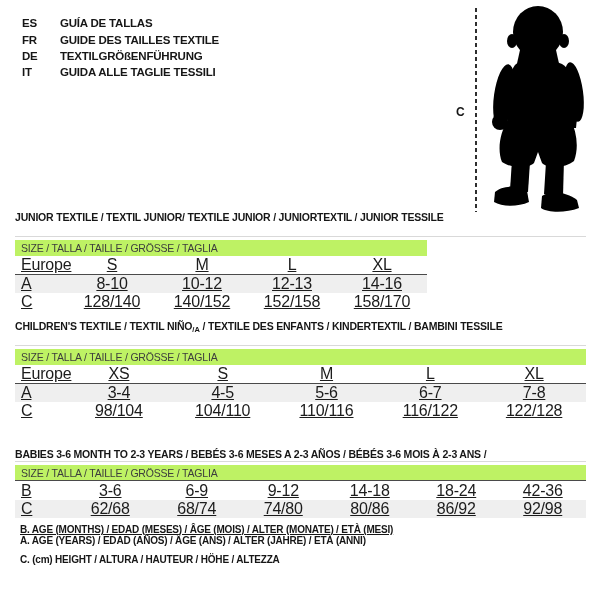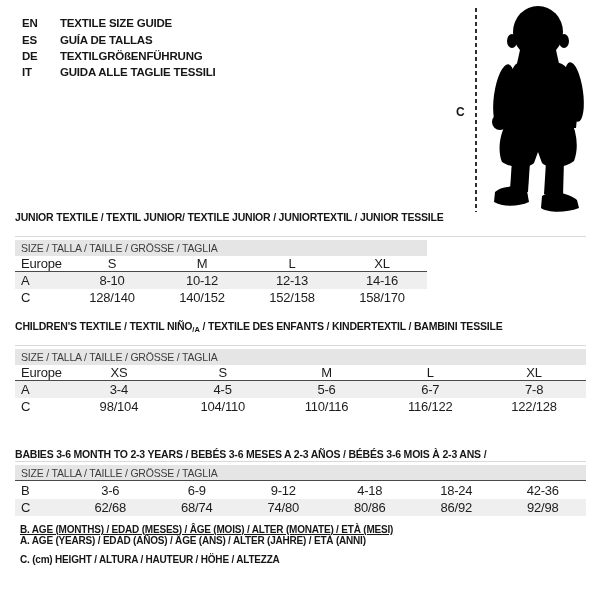--- a/index.html
+++ b/index.html
@@ -18,49 +18,49 @@
     background:repeating-linear-gradient(to bottom,#2e2e2e 0 4px,transparent 4px 7px);
   }
   .height-label{position:absolute;left:456px;top:105px;font-weight:bold;font-size:12px;}
   .baby-svg{position:absolute;left:482px;top:4px;}
   
   .sec-title{position:absolute;font-weight:bold;font-size:10.5px;line-height:17px;white-space:nowrap;}
   .block{display:block;}
   .subsc{font-size:7.5px;vertical-align:-2px;letter-spacing:0;}
   .hairline{position:absolute;left:15px;width:571px;height:1px;background:#d9d9d9;}
   .size-bar{
-    position:absolute;left:15px;height:16px;background:#e5e5e5;color:#3d3d3d;
+    position:absolute;left:15px;height:16px;background:#bef264;color:#3d3d3d;
     font-size:10.5px;line-height:16px;padding-left:6px;box-sizing:border-box;white-space:nowrap;
   }
   .size-bar.dark-under{border-bottom:1px solid #4a4a4a;}
   table.size-table{
     position:absolute;border-collapse:collapse;table-layout:fixed;
-    font-size:13px;color:#1c1c1c;
+    font-size:16px;color:#1c1c1c;text-decoration:underline;
   }
   table.size-table td{padding:0;text-align:center;vertical-align:middle;height:17px;}
   table.size-table td.lbl{text-align:left;padding-left:6px;}
   tr.head-row td{height:15px;border-bottom:1px solid #4a4a4a;}
   tr.alt td{background:#efefef;}
   col.c-lbl{width:52px;}
   
   .note{position:absolute;left:20px;font-weight:bold;font-size:10px;white-space:nowrap;}
 </style>
 </head>
 <body>
 
 <div class="canvas">
 
   <div class="langs">
     <div class="lang-row">
-      <span class="lang-code">EN</span>
-      <span class="lang-label">TEXTILE SIZE GUIDE</span>
-    </div>
-    <div class="lang-row">
       <span class="lang-code">ES</span>
       <span class="lang-label">GUÍA DE TALLAS</span>
+    </div>
+    <div class="lang-row">
+      <span class="lang-code">FR</span>
+      <span class="lang-label">GUIDE DES TAILLES TEXTILE</span>
     </div>
     <div class="lang-row">
       <span class="lang-code">DE</span>
       <span class="lang-label">TEXTILGRÖßENFÜHRUNG</span>
     </div>
     <div class="lang-row">
       <span class="lang-code">IT</span>
       <span class="lang-label">GUIDA ALLE TAGLIE TESSILI</span>
     </div>
   </div>
@@ -178,21 +178,21 @@
         <col>
         <col>
         <col>
       </colgroup>
     <tbody>
       <tr>
         <td class="lbl">B</td>
         <td>3-6</td>
         <td>6-9</td>
         <td>9-12</td>
-        <td>4-18</td>
+        <td>14-18</td>
         <td>18-24</td>
         <td>42-36</td>
       </tr>
       <tr class="alt">
         <td class="lbl">C</td>
         <td>62/68</td>
         <td>68/74</td>
         <td>74/80</td>
         <td>80/86</td>
         <td>86/92</td>

